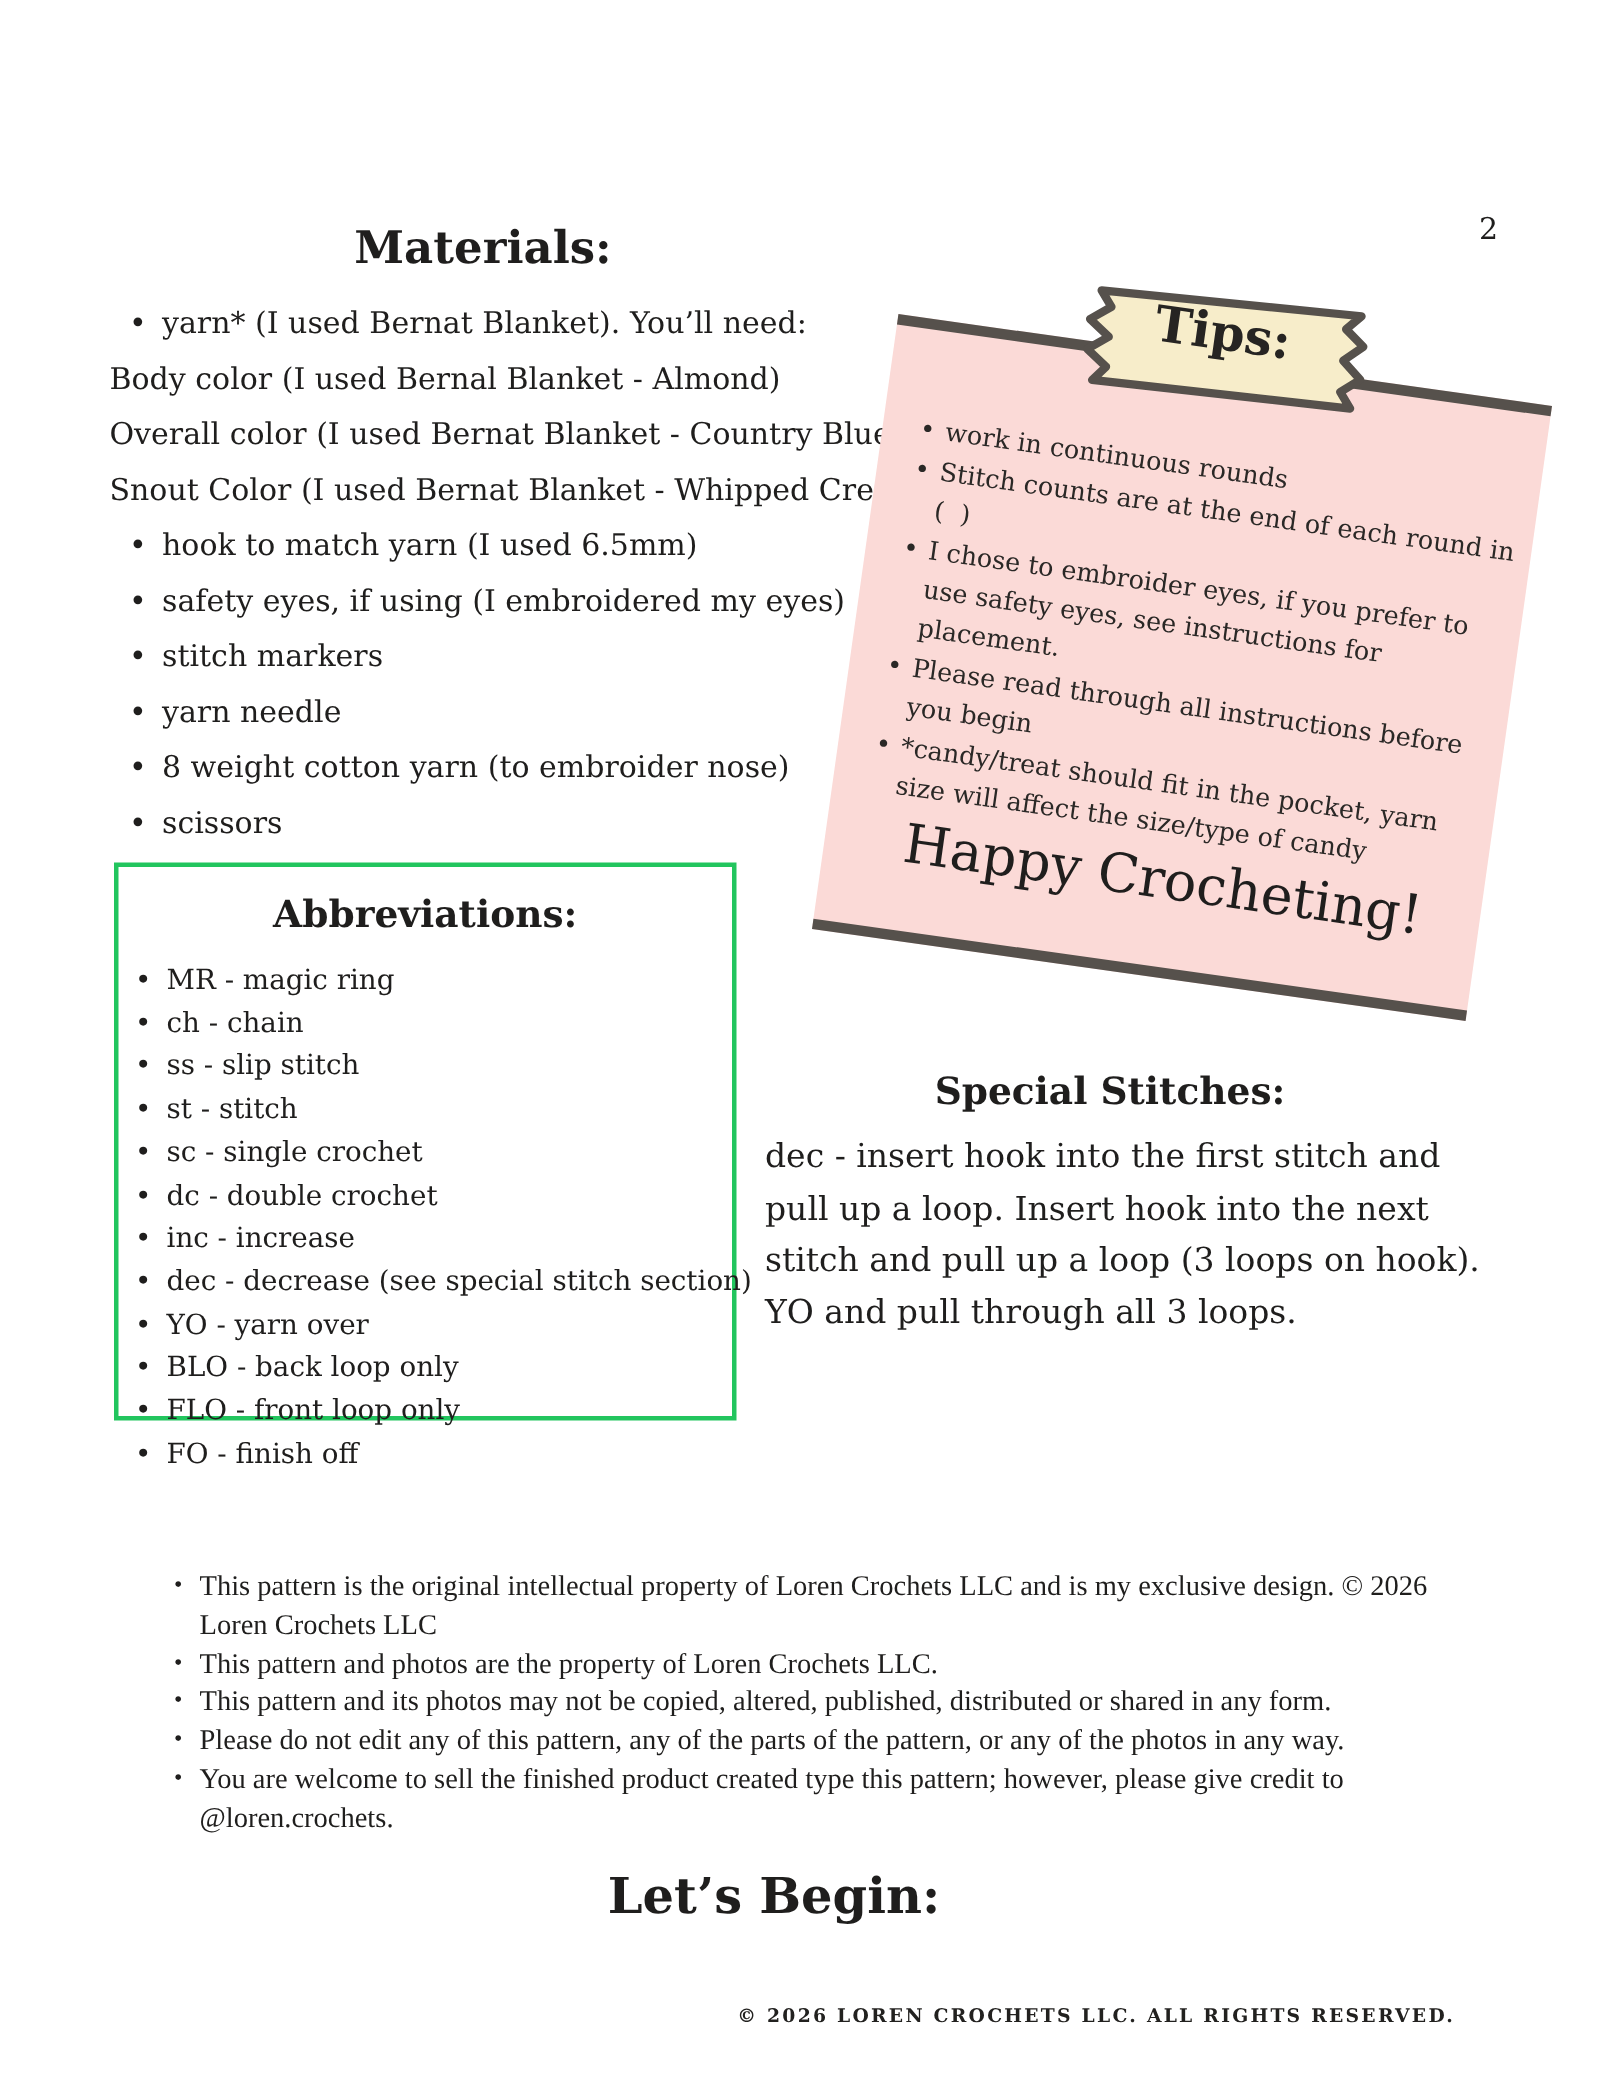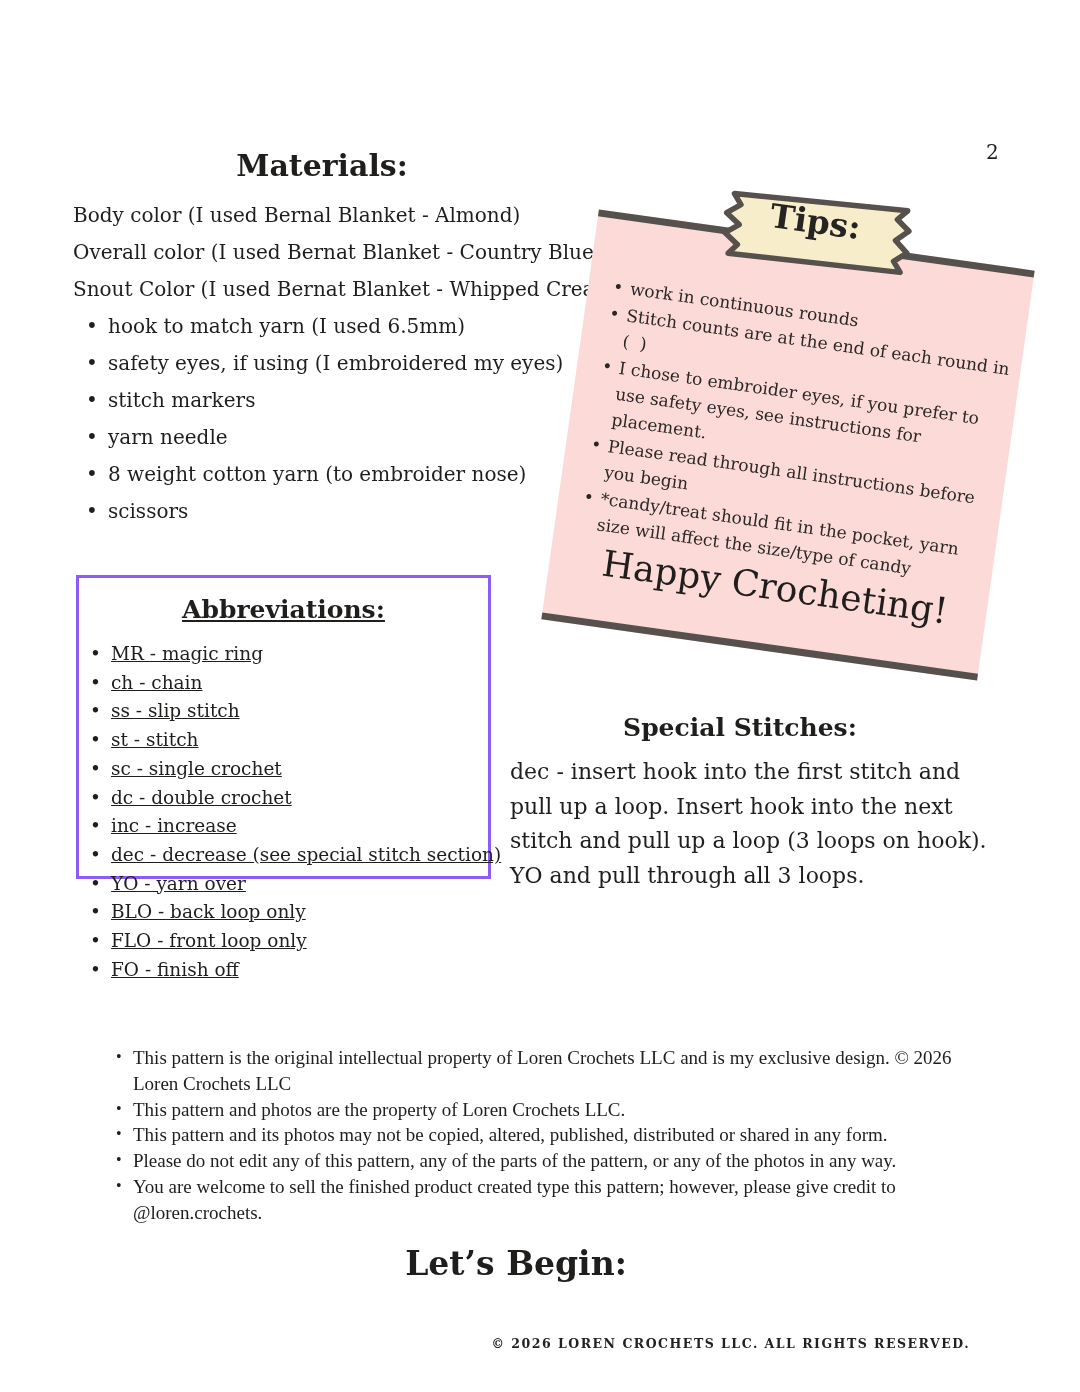--- a/index.html
+++ b/index.html
@@ -17,21 +17,21 @@
   #page-number{left:986px;top:140px;font-size:20px;}
 
   
   #materials-title{left:322px;top:148px;transform:translateX(-50%);font-size:30px;font-weight:700;white-space:nowrap;}
   #materials-list{left:73px;top:197px;width:570px;font-size:20px;}
   #materials-list .mi{line-height:37px;white-space:nowrap;}
   #materials-list .mi.bullet{padding-left:35px;position:relative;}
   #materials-list .mi.bullet::before{content:"•";position:absolute;left:13px;top:0;}
 
   
-  #abbr-box{left:76px;top:575px;width:415px;height:304px;border:3px solid #8b5cf6;box-sizing:border-box;text-decoration:underline;}
+  #abbr-box{left:76px;top:575px;width:415px;height:372px;border:3px solid #22c55e;box-sizing:border-box;}
   #abbr-title{text-align:center;margin-top:17px;font-size:25px;font-weight:700;}
   #abbr-list{list-style:none;margin:16px 0 0 0;padding:0 0 0 32px;font-size:18.5px;}
   #abbr-list li{position:relative;line-height:28.7px;white-space:nowrap;}
   #abbr-list li::before{content:"•";position:absolute;left:-21px;top:0;}
 
   
   #tips-note{
     left:568px;top:238px;width:440px;height:414px;
     transform:rotate(8deg);
     background:#fbdad7;
@@ -65,20 +65,21 @@
   #footer-copyright{right:110px;top:1336px;font-size:12.5px;font-weight:700;letter-spacing:1.5px;color:#22211f;white-space:nowrap;}
 </style>
 </head>
 <body>
 
 <div id="page-number" class="abs">2</div>
 
 <div id="materials-title" class="abs">Materials:</div>
 
 <div id="materials-list" class="abs">
+  <div class="mi bullet">yarn* (I used Bernat Blanket). You’ll need:</div>
   <div class="mi">Body color (I used Bernal Blanket - Almond)</div>
   <div class="mi">Overall color (I used Bernat Blanket - Country Blue)</div>
   <div class="mi">Snout Color (I used Bernat Blanket - Whipped Cream)</div>
   <div class="mi bullet">hook to match yarn (I used 6.5mm)</div>
   <div class="mi bullet">safety eyes, if using (I embroidered my eyes)</div>
   <div class="mi bullet">stitch markers</div>
   <div class="mi bullet">yarn needle</div>
   <div class="mi bullet">8 weight cotton yarn (to embroider nose)</div>
   <div class="mi bullet">scissors</div>
 </div>

